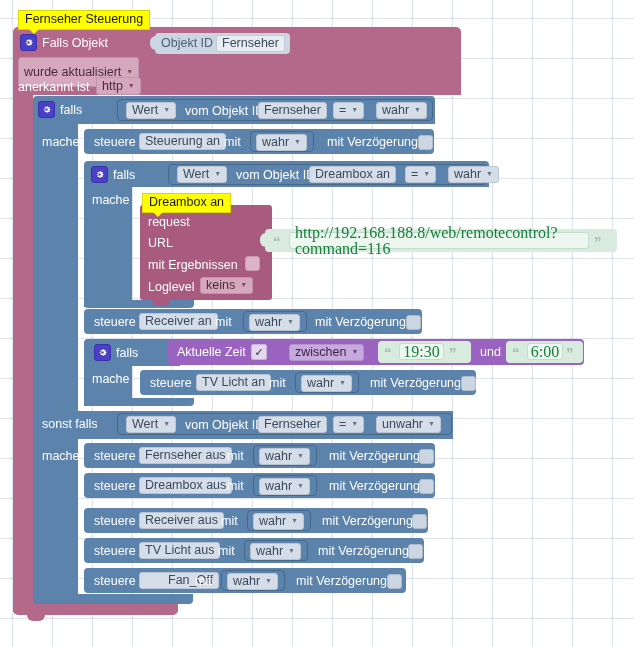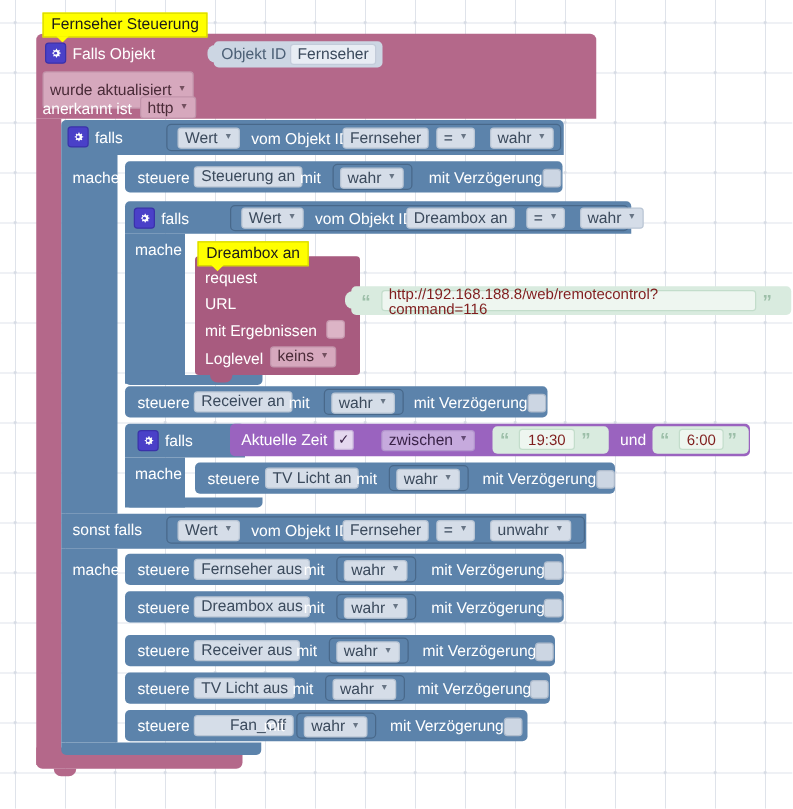--- a/index.html
+++ b/index.html
@@ -31,21 +31,20 @@
     position: absolute;
     inset: 0;
     background-image:
       radial-gradient(circle at 1px 1px, #d7dce5 1.1px, transparent 1.3px);
     background-size: 40px 40px;
     background-position: 11px 17px;
   }
   .blocks {
     position: absolute;
     inset: 0;
-    margin-left: 16px;
   }
 
   
   .blk {
     position: absolute;
     box-sizing: border-box;
     color: #ffffff;
     white-space: nowrap;
   }
   .maroon   { background: #b4688a; }
@@ -194,26 +193,27 @@
     line-height: 1;
   }
 
   .txtfield {
     position: absolute;
     box-sizing: border-box;
     height: 17px;
     padding: 0 5px;
     border-radius: 3px;
     background: #eef6f0;
-    color: #7f1d1d;
+    color: #15803d;
     border: 1px solid #c3ddcb;
-    font-size: 12px;
+    font-size: 16px;
     display: flex;
     align-items: center;
     line-height: 1;
+    font-family: Liberation Serif, serif;
   }
 </style>
 </head>
 <body>
 
 <div id="workspace">
   <div id="grid-dots"></div>
 
   <div class="blocks">
 

